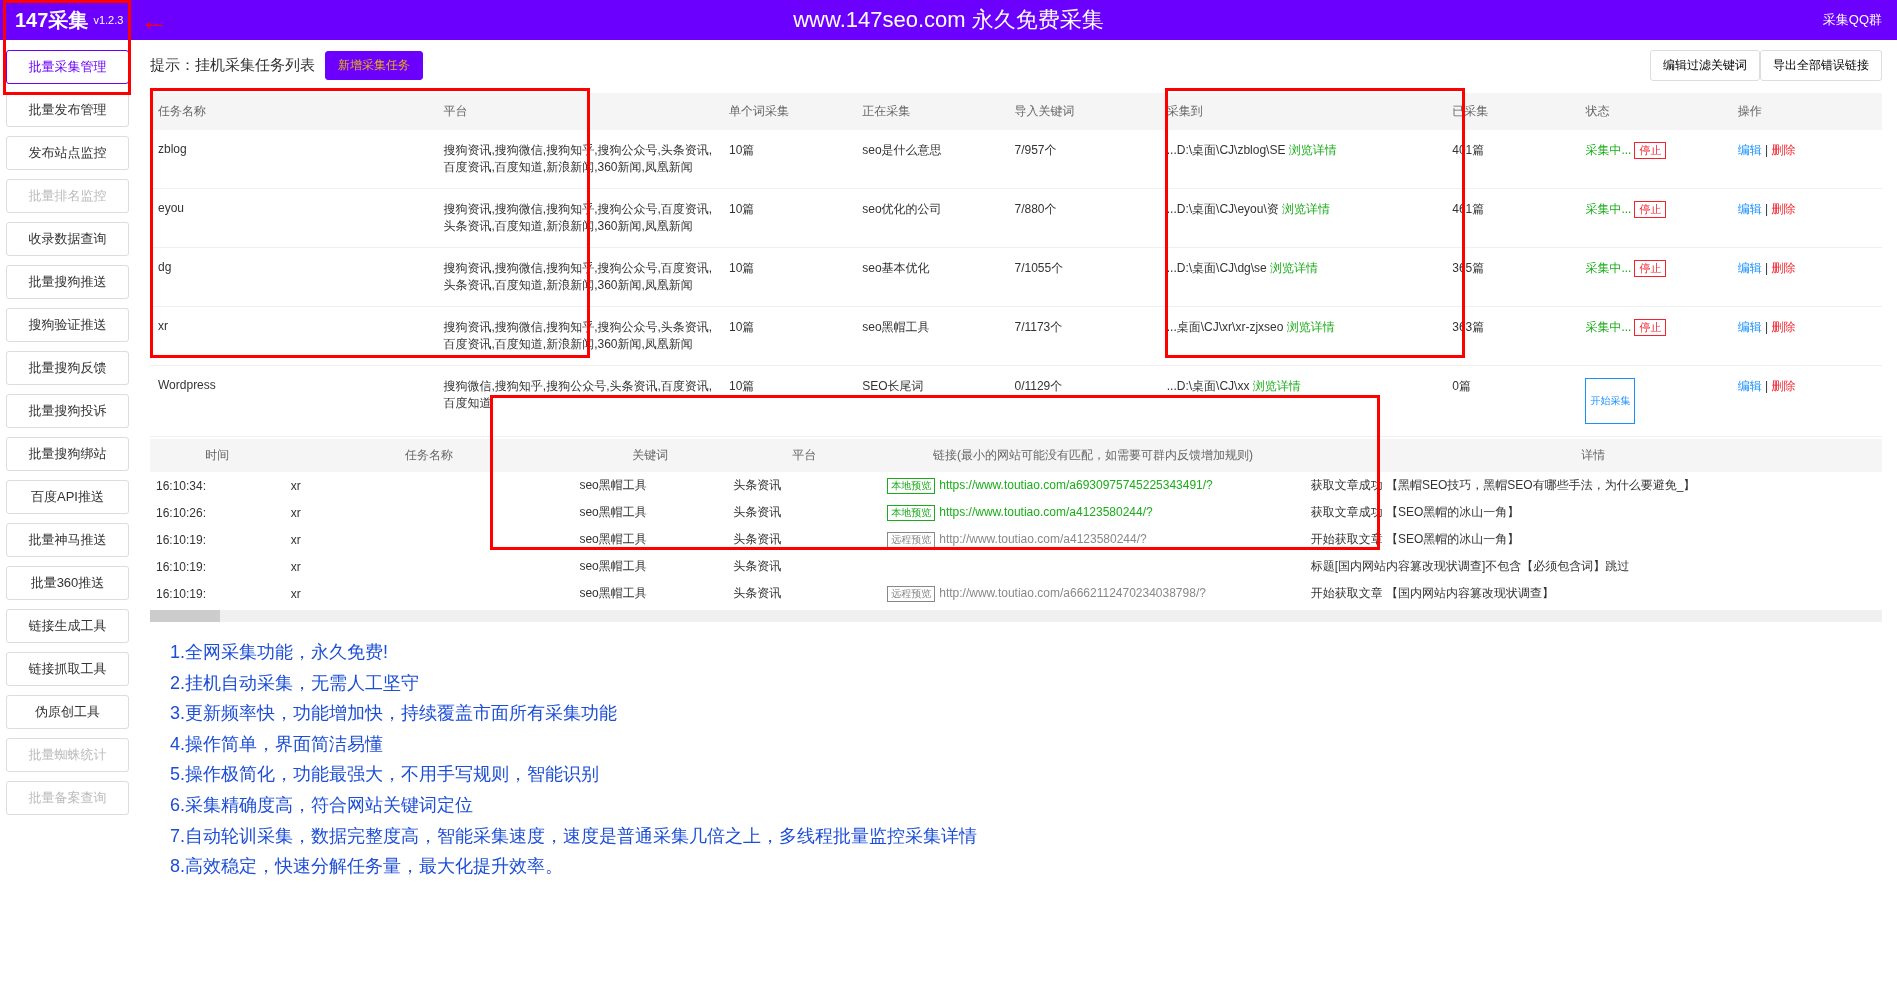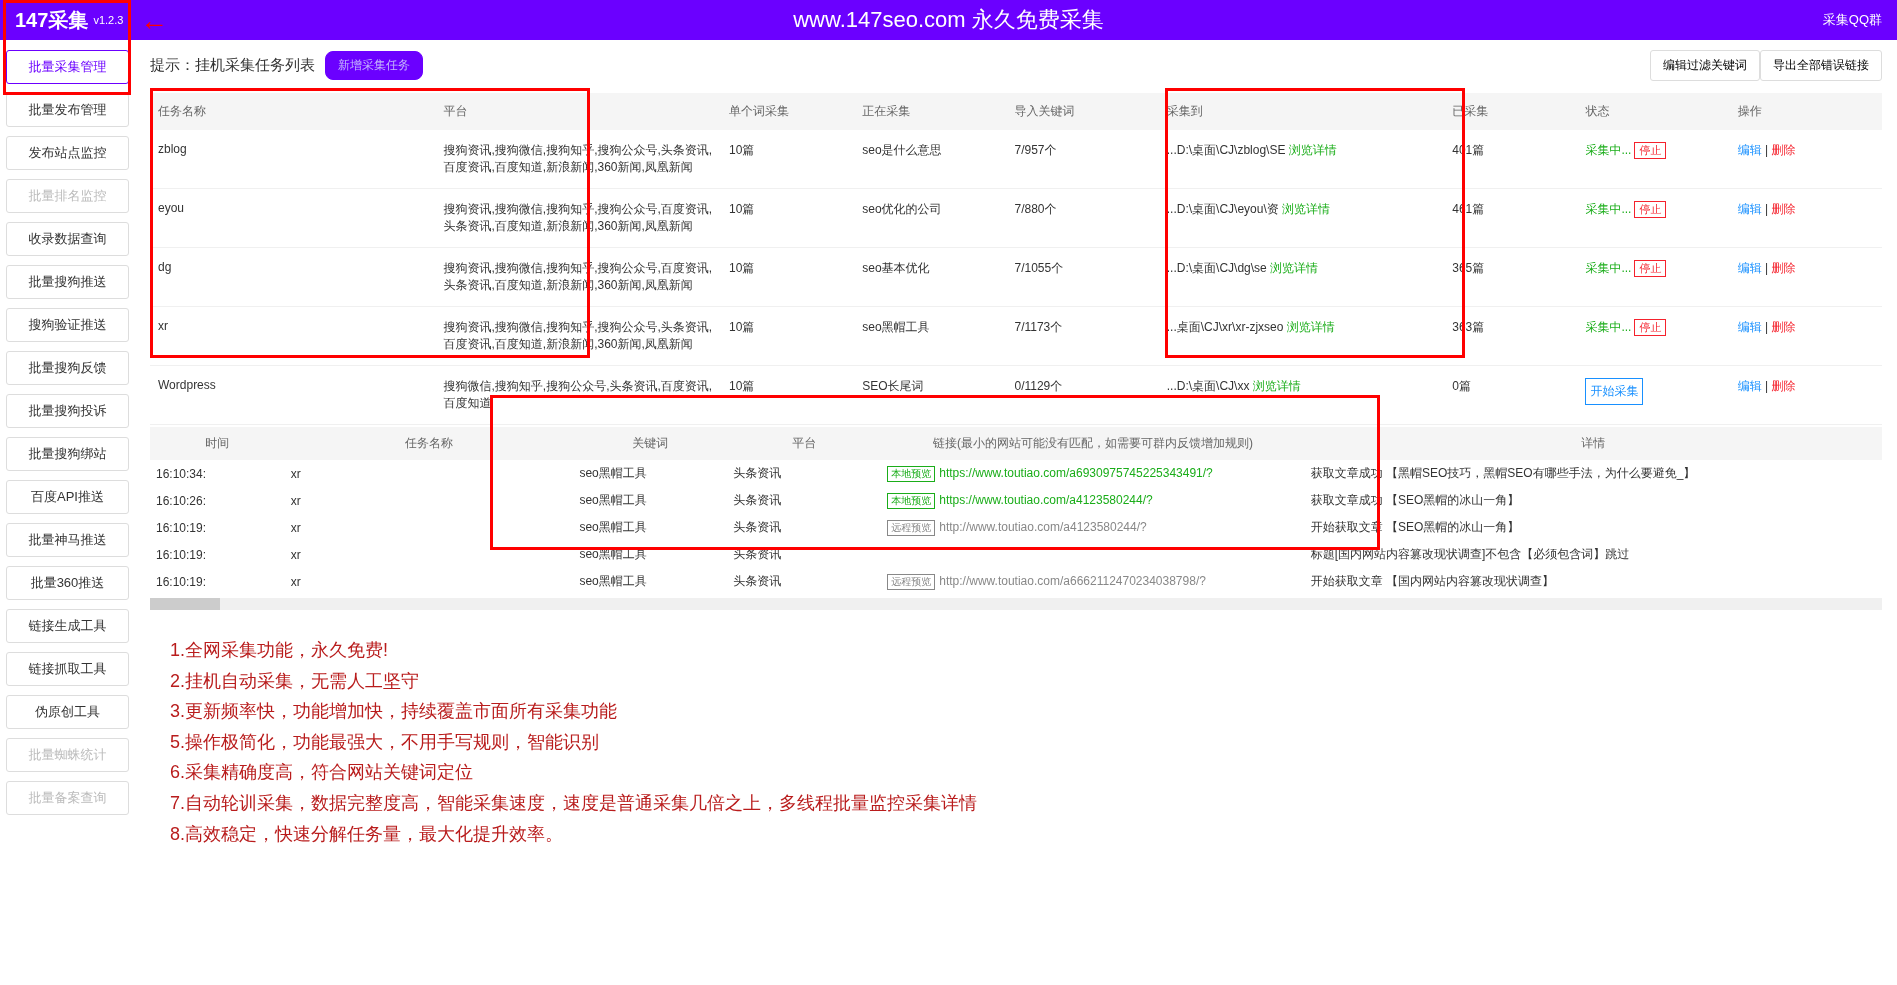--- a/index.html
+++ b/index.html
@@ -10,40 +10,40 @@
 .header-title{position:absolute;left:50%;transform:translateX(-50%);font-size:22px;white-space:nowrap}
 .header-right{margin-left:auto;font-size:13px}
 .main{display:flex}
 .sidebar{width:135px;padding:10px 6px;flex-shrink:0}
 .side-btn{display:block;width:100%;padding:7px 4px;margin-bottom:9px;background:#fff;border:1px solid #ddd;border-radius:3px;font-size:13px;text-align:center;cursor:pointer;color:#333}
 .side-btn.active{color:#6b00ff;border-color:#6b00ff}
 .side-btn.disabled{color:#bbb}
 .content{flex:1;padding:10px 15px 0 15px;min-width:0}
 .toolbar{display:flex;align-items:center;margin-bottom:12px;gap:10px}
 .toolbar-title{font-size:15px}
-.btn-primary{background:#6b00ff;color:#c4b5fd;border:1px solid #6b00ff;padding:5px 12px;border-radius:8px;cursor:pointer;font-size:12px}
+.btn-primary{background:#6b00ff;color:#eab308;border:1px solid #6b00ff;padding:5px 12px;border-radius:3px;cursor:pointer;font-size:12px}
 .btn-plain{background:#fff;border:1px solid #ddd;padding:6px 12px;border-radius:3px;cursor:pointer;font-size:12px}
 .toolbar-right{margin-left:auto;display:flex;}
 .table{width:100%;border-collapse:collapse;table-layout:fixed}
 .table th{background:#f5f5f5;text-align:left;padding:10px 8px;font-weight:normal;font-size:12px;color:#666}
 .table td{padding:12px 8px;border-bottom:1px solid #f0f0f0;font-size:12px;vertical-align:top;word-wrap:break-word}
 .link-green{color:#1aad19;cursor:pointer}
 .link-blue{color:#1890ff;cursor:pointer}
 .link-red{color:#f5222d;cursor:pointer}
 .badge-stop{border:1px solid #f5222d;color:#f5222d;padding:0 4px;font-size:11px;margin-left:3px;display:inline-block}
-.badge-start{border:1px solid #1890ff;color:#1890ff;padding:4px 4px;font-size:12px;display:inline-block}
+.badge-start{border:1px solid #1890ff;color:#1890ff;padding:15px 4px;font-size:10px;display:inline-block}
 .log-table{width:100%;border-collapse:collapse;table-layout:fixed;margin-top:2px}
 .log-table th{background:#f5f5f5;text-align:center;padding:8px 6px;font-weight:normal;font-size:12px;color:#666}
 .log-table td{padding:5px 6px;font-size:12px;white-space:nowrap;overflow:hidden;text-overflow:ellipsis}
 .tag{border:1px solid;padding:0 3px;font-size:10px;margin-right:4px;display:inline-block}
 .tag.local{color:#1aad19;border-color:#1aad19}
 .tag.remote{color:#888;border-color:#888}
 .url-green{color:#1aad19}
 .url-gray{color:#888}
-.features{padding:25px 20px;font-size:18px;line-height:1.7;color:#b91c1c}
+.features{padding:15px 20px;font-size:18px;line-height:1.7;color:#1d4ed8}
 .red-box{border:3px solid #f00;position:absolute;pointer-events:none}
 .arrow{position:absolute;color:#f00;font-size:28px;font-weight:bold}
 .scroll-x{width:100%;height:12px;background:#f0f0f0;margin-top:3px;position:relative}
 .scroll-thumb{position:absolute;left:0;top:0;height:100%;width:70px;background:#ccc}
 </style>
 </head>
 <body>
 
 <div class="header">
   <span class="logo">147采集</span>
@@ -230,20 +230,21 @@
         </tbody>
     </table>
     <div class="scroll-x">
         <div class="scroll-thumb"></div>
       </div>
 
     <div class="features" id="features">
         <div>1.全网采集功能，永久免费!</div>
         <div>2.挂机自动采集，无需人工坚守</div>
         <div>3.更新频率快，功能增加快，持续覆盖市面所有采集功能</div>
+        <div>4.操作简单，界面简洁易懂</div>
         <div>5.操作极简化，功能最强大，不用手写规则，智能识别</div>
         <div>6.采集精确度高，符合网站关键词定位</div>
         <div>7.自动轮训采集，数据完整度高，智能采集速度，速度是普通采集几倍之上，多线程批量监控采集详情</div>
         <div>8.高效稳定，快速分解任务量，最大化提升效率。</div>
       </div>
   </div>
 </div>
 
 <div class="red-box" style="left:3px;top:0;width:128px;height:95px"></div>
 <div class="arrow" style="left:140px;top:5px">←</div>

